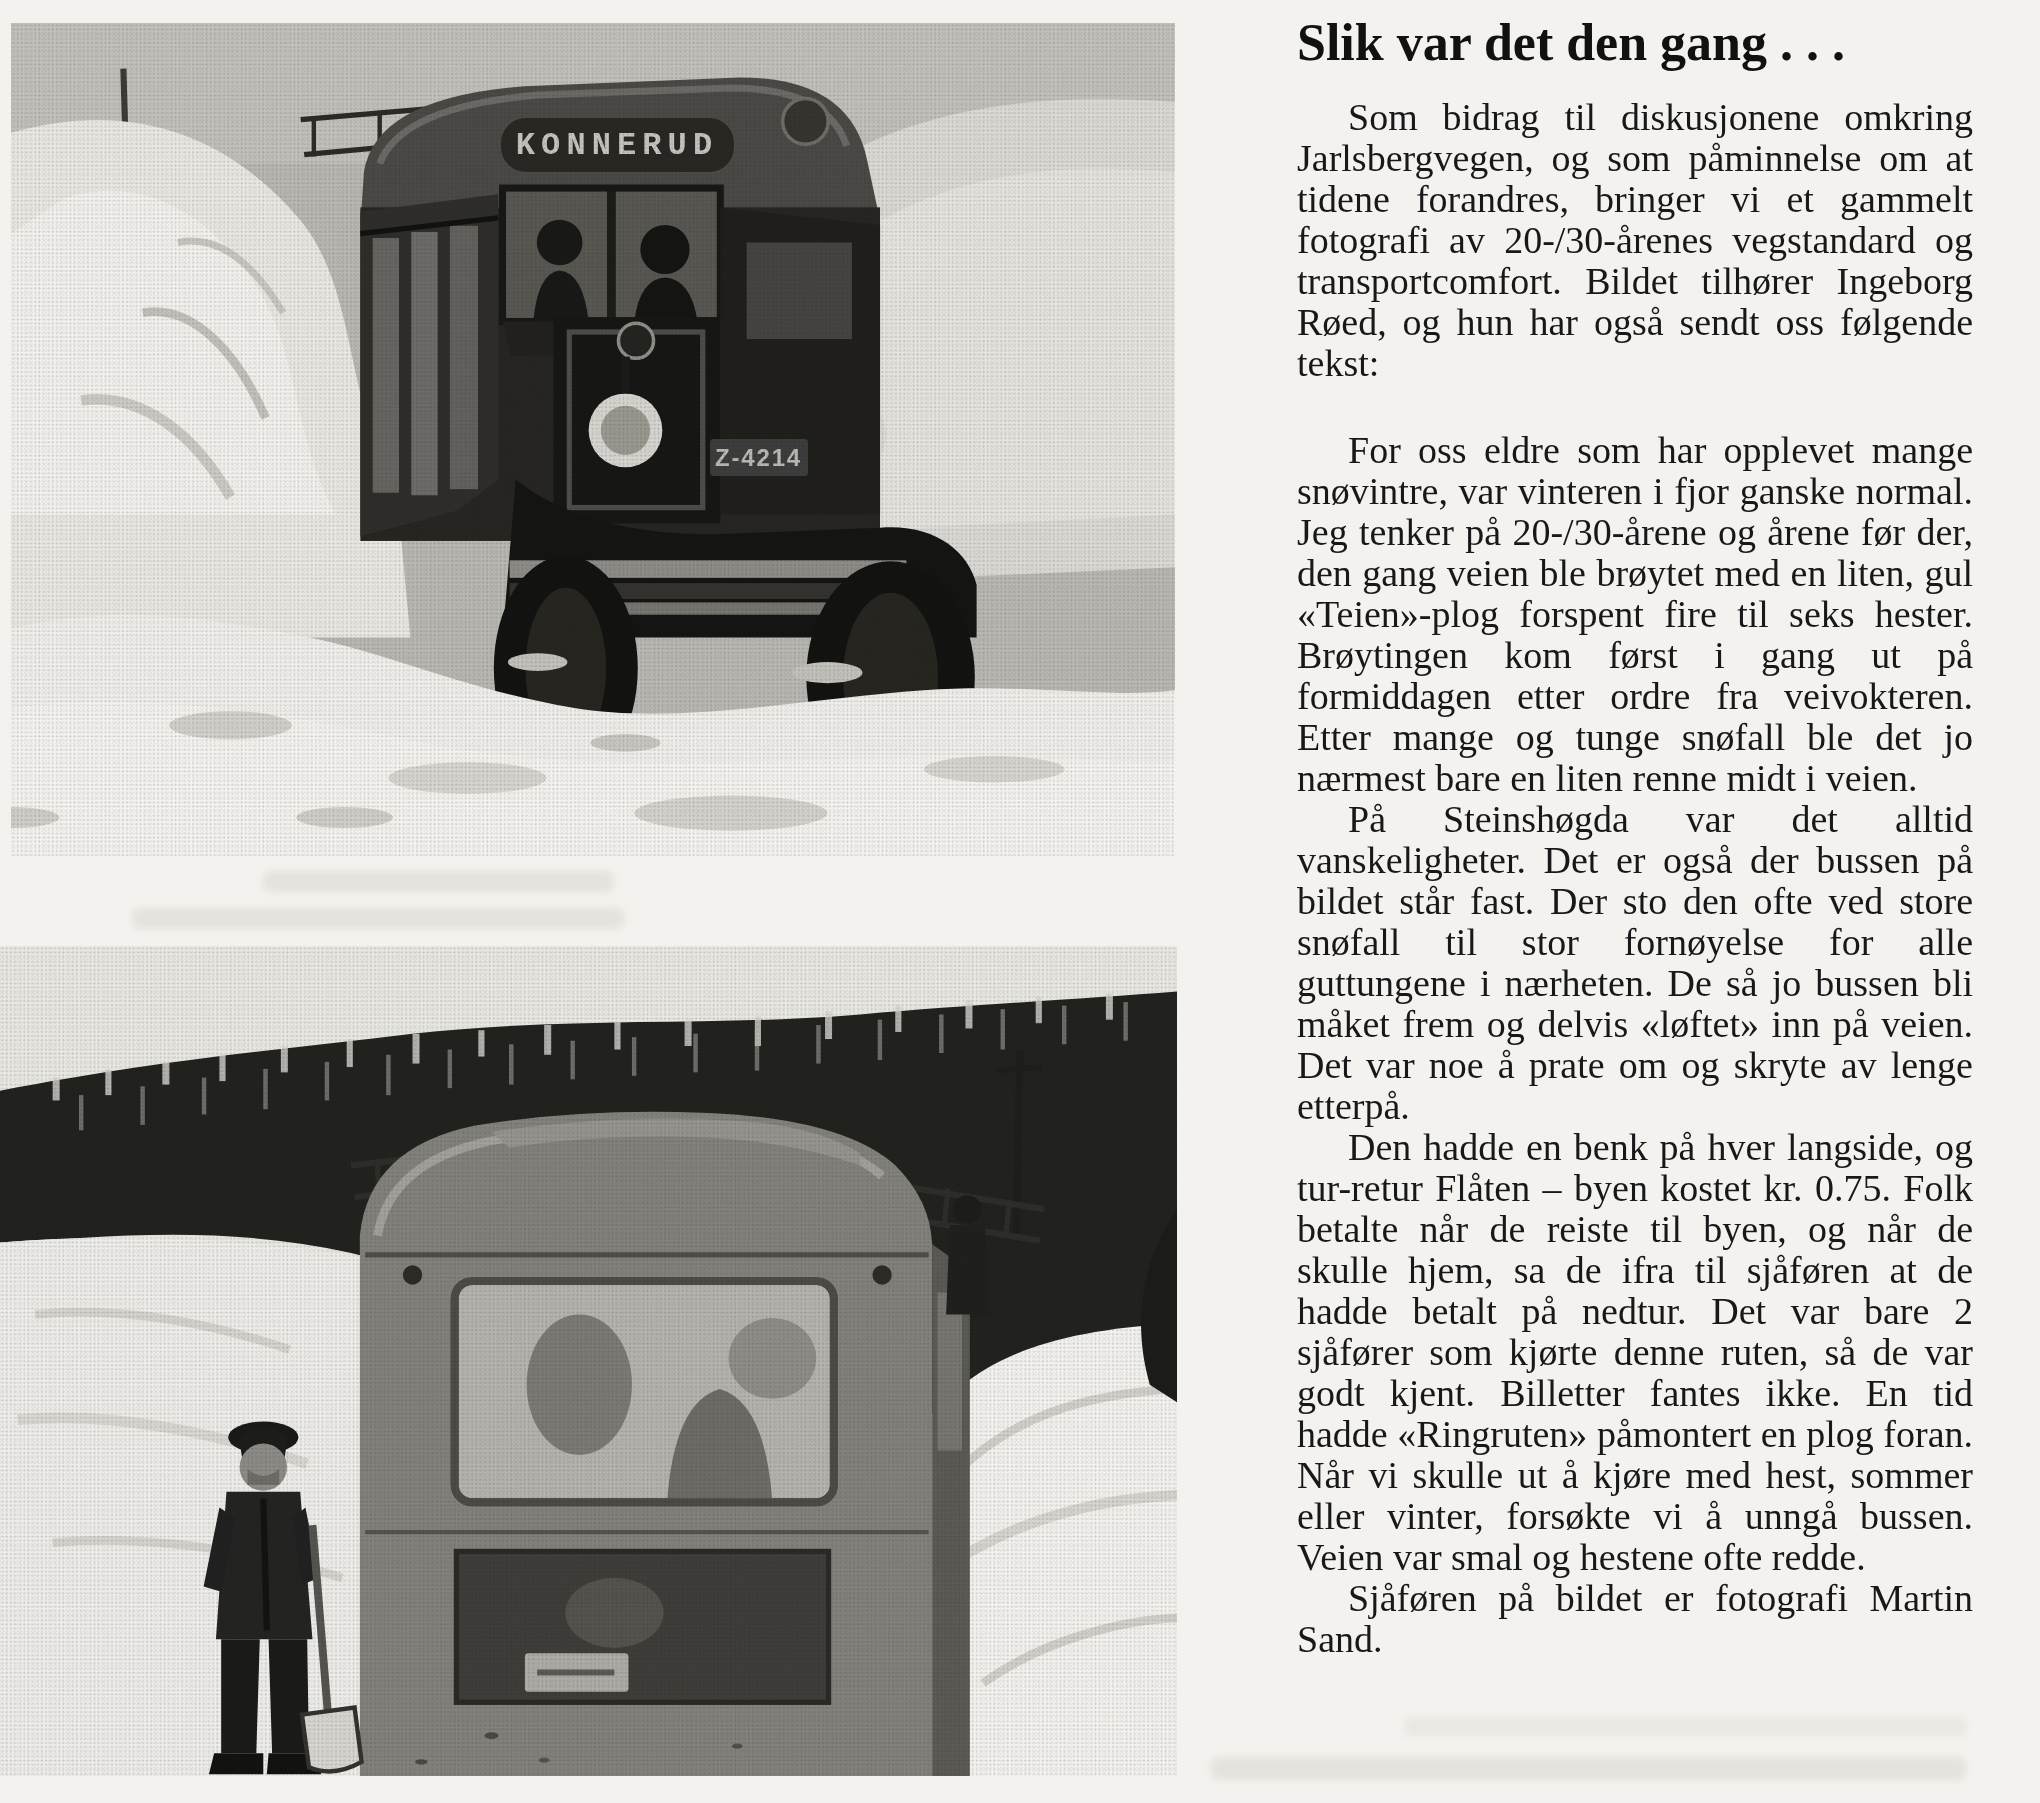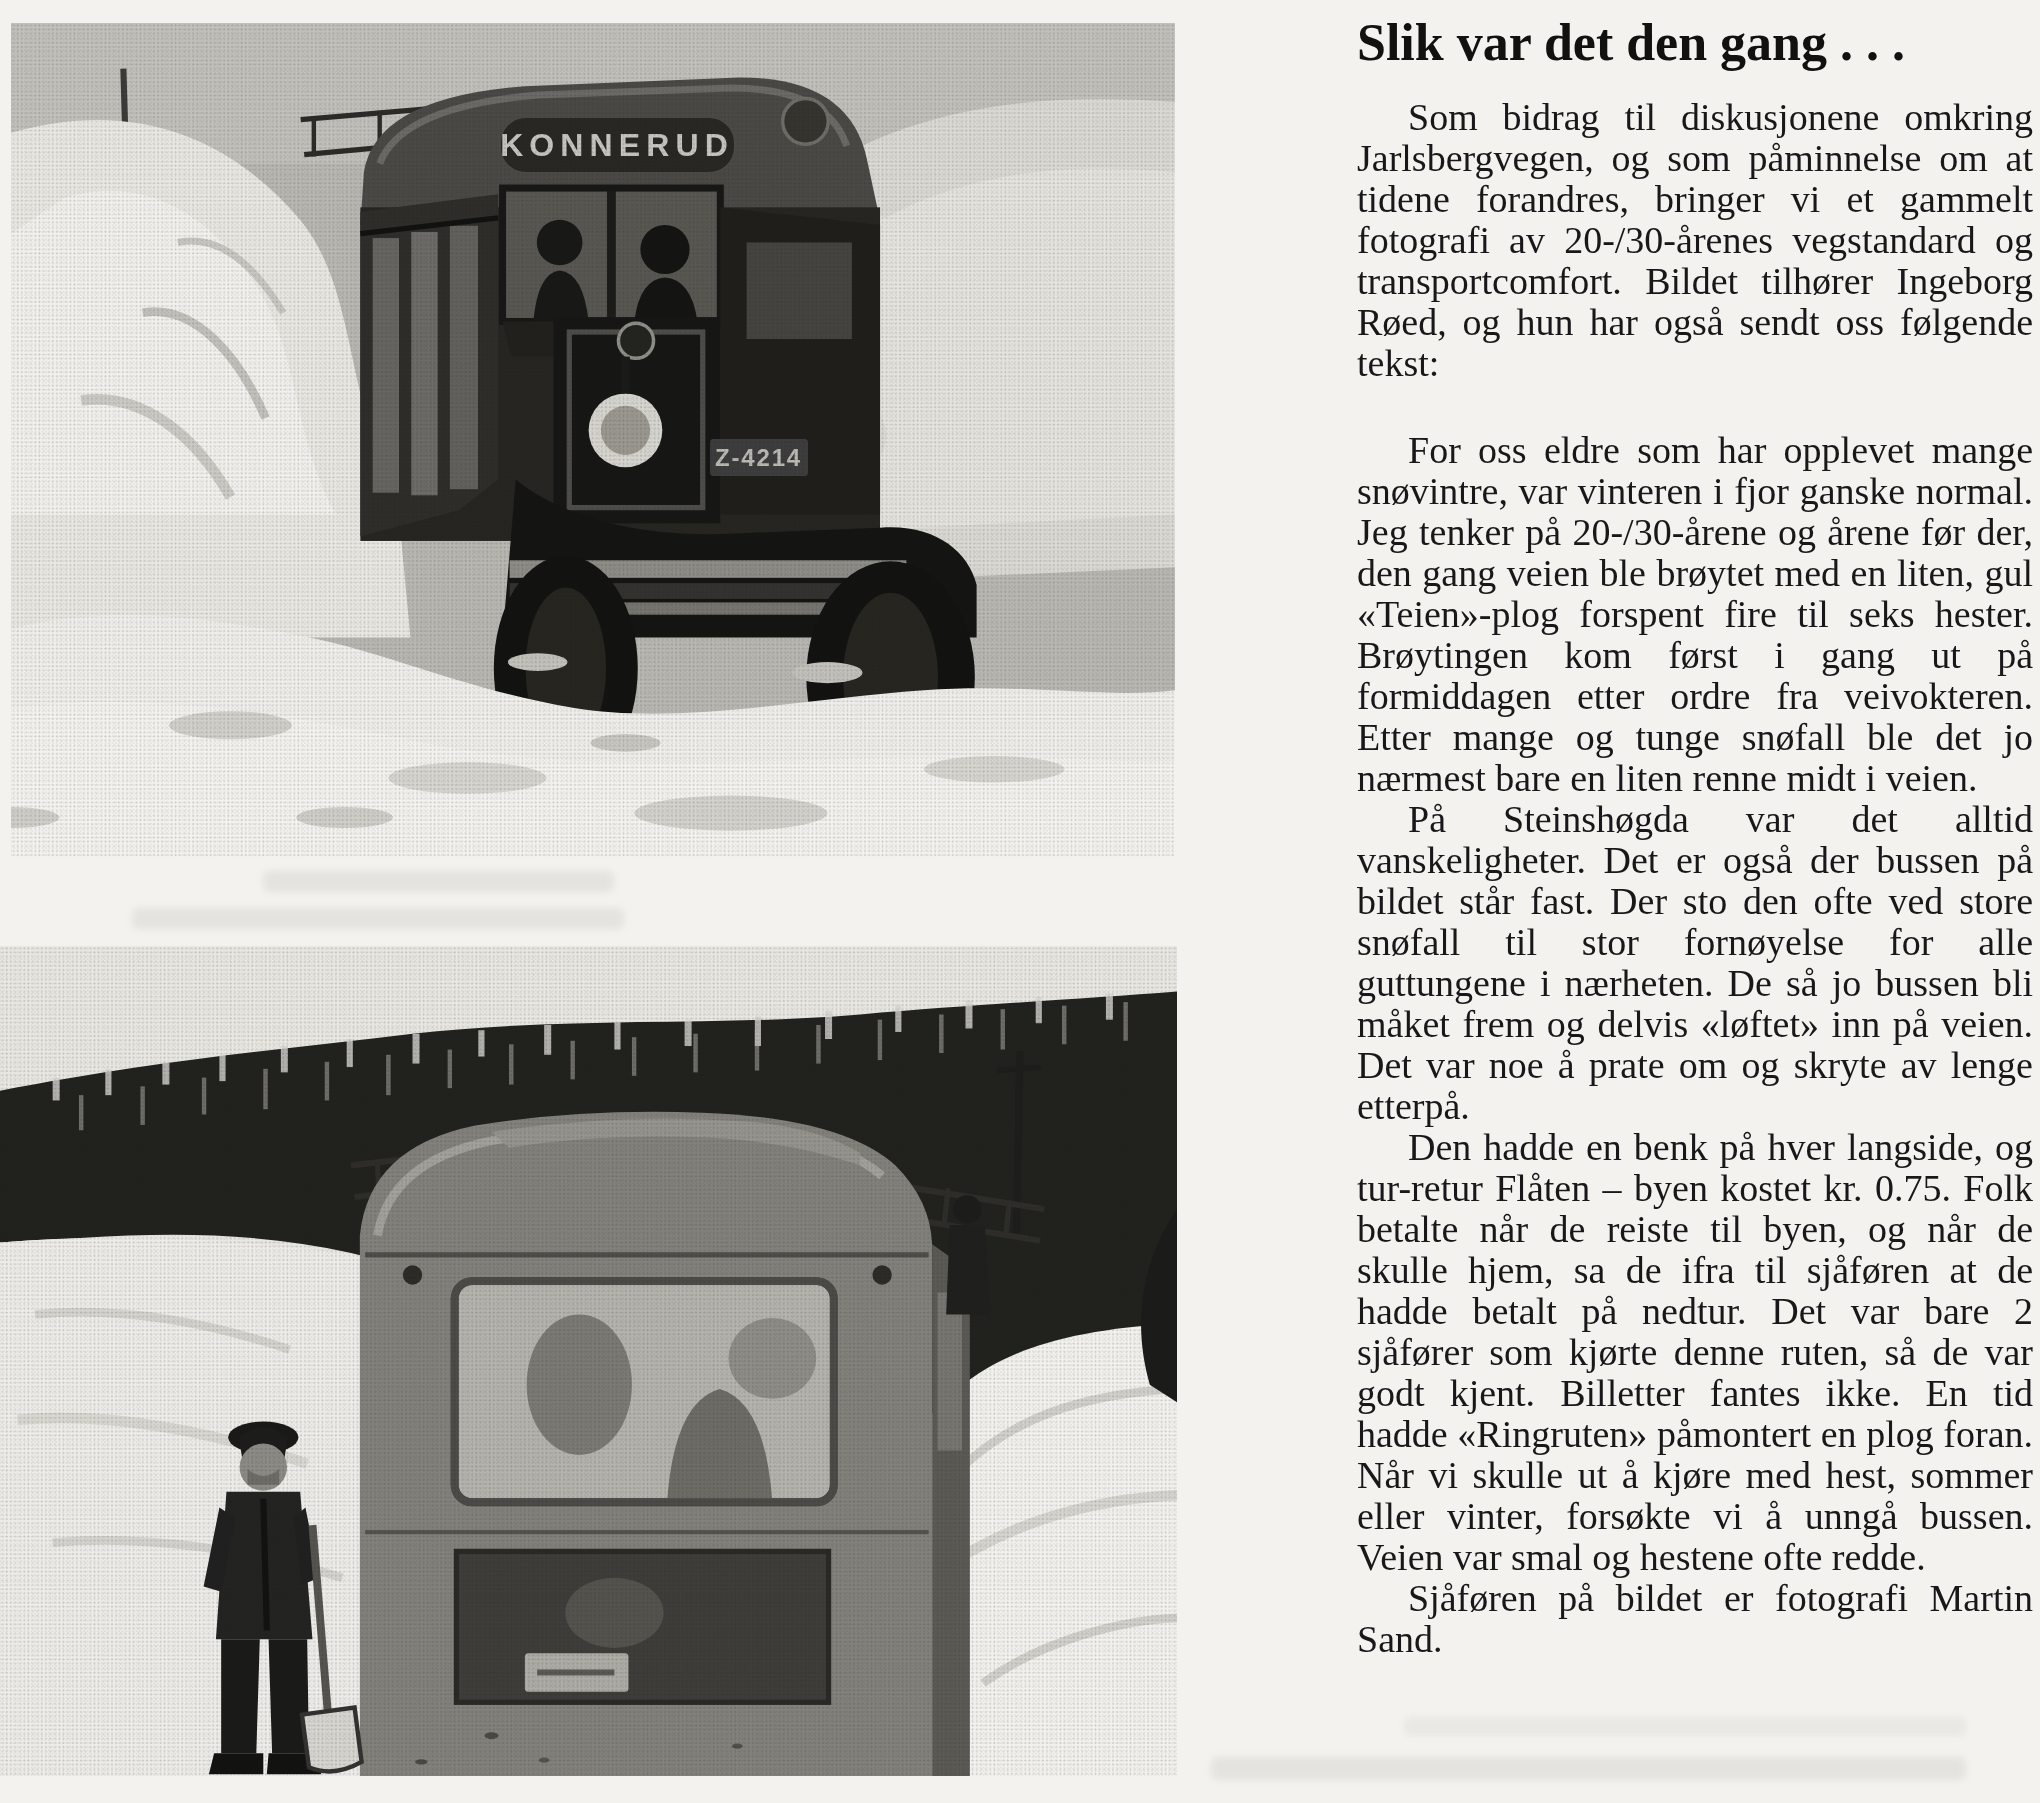--- a/index.html
+++ b/index.html
@@ -22,33 +22,33 @@
     background-image:radial-gradient(rgba(25,25,22,.20) 0.9px, transparent 1.2px);
     background-size:4.4px 4.4px;
     opacity:.55;
   }
   .halftone.h2{background-size:3.5px 3.5px;opacity:.35;background-position:1.8px 0.9px;}
   
   .dest-sign{
     position:absolute;left:488px;top:93px;width:233px;height:54px;
     background:#282724;border:2.6px solid #4c4b46;border-radius:27px;
     display:flex;align-items:center;justify-content:center;
-    color:#c6c4bf;font-family:Liberation Sans, sans-serif;
+    color:#c6c4bf;font-family:Liberation Mono, monospace;
     font-weight:bold;font-size:32px;letter-spacing:6.1px;
   }
   .plate{
     position:absolute;left:699px;top:416px;width:98px;height:37px;
     background:#404040;border-radius:3.5px;
     display:flex;align-items:center;justify-content:center;
     color:#c9c7c2;font-family:"Liberation Sans",sans-serif;
     font-weight:bold;font-size:24px;letter-spacing:1.8px;opacity:.92;
   }
   
   .article{
-    position:absolute;left:1357px;top:16px;width:676px;
+    position:absolute;left:1297px;top:16px;width:676px;
   }
   .article h1{
     margin:0 0 26px 0;
     font-size:52px;line-height:1.05;
     font-weight:bold;color:#111110;
     letter-spacing:0px;
     white-space:nowrap;
   }
   .article p{
     margin:0;

